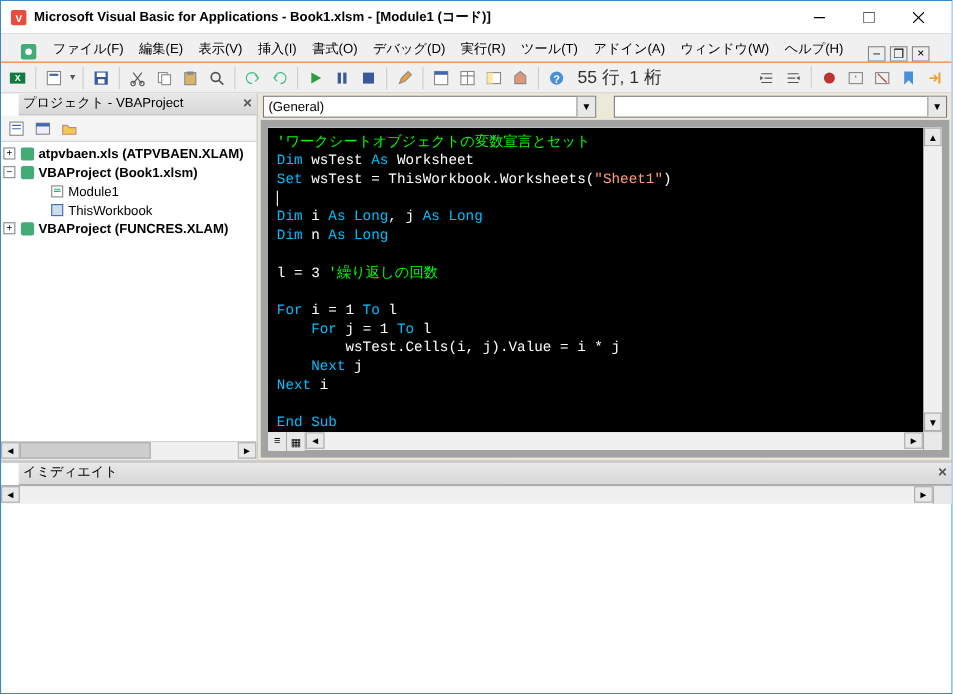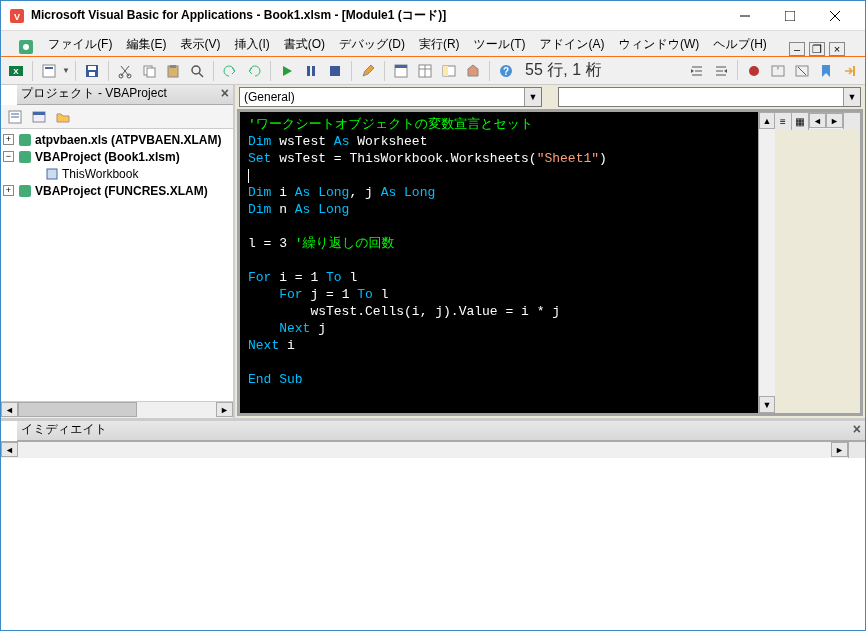--- a/index.html
+++ b/index.html
@@ -41,21 +41,21 @@
 .tree-item .ticon { width: 16px; height: 16px; margin-right: 2px; display: inline-flex; align-items: center; justify-content: center; }
 .indent2 { padding-left: 28px; }
 .pane-scroll { height: 17px; background: #f0f0f0; border-top: 1px solid #ccc; display: flex; }
 .pane-scroll .thumb { height: 15px; background: #cdcdcd; border: 1px solid #aaa; }
 .pane-scroll .arrow { width: 17px; height: 15px; background: #e8e8e8; border: 1px solid #aaa; display: flex; align-items: center; justify-content: center; font-size: 9px; }
 
 .code-area { flex: 1; display: flex; flex-direction: column; min-width: 0; background: #ece9d8; padding: 2px; }
 .dropdowns { height: 22px; display: flex; gap: 16px; padding: 0 2px 2px 2px; }
 .dd { flex: 1; height: 20px; background: #fff; border: 1px solid #7a7a7a; display: flex; align-items: center; padding: 0 4px; font-size: 12px; position: relative; }
 .dd .ddarrow { position: absolute; right: 0; top: 0; bottom: 0; width: 17px; background: #e8e8e8; border-left: 1px solid #999; display: flex; align-items: center; justify-content: center; font-size: 9px; }
-.editor-wrap { flex: 1; display: flex; flex-direction: row; min-height: 0; border: 3px solid #a3a3a3; }
+.editor-wrap { flex: 1; display: flex; flex-direction: column; min-height: 0; border: 7px solid #a3a3a3; }
 .editor { flex: 1; background: #000; color: #fff; font-family: "Consolas","Courier New",monospace; font-size: 13px; padding: 4px 8px; overflow: auto; line-height: 17px; white-space: pre; position: relative; }
 .kw { color: #00bfff; }
 .cm { color: #00ff00; }
 .str { color: #ffa07a; }
 .editor .cursor { border-left: 1px solid #fff; display: inline-block; height: 14px; vertical-align: middle; }
 .editor-bottom { height: 17px; background: #f0f0f0; display: flex; border-top: 1px solid #aaa; }
 .editor-bottom .viewbtn { width: 17px; height: 17px; border-right: 1px solid #aaa; display: flex; align-items: center; justify-content: center; font-size: 10px; background: #e8e8e8; }
 .editor-bottom .hscroll { flex: 1; display: flex; background: #f0f0f0; }
 .editor-right { width: 17px; background: #f0f0f0; border-left: 1px solid #aaa; display: flex; flex-direction: column; }
 .editor-right .arrow { height: 17px; background: #e8e8e8; border: 1px solid #aaa; display: flex; align-items: center; justify-content: center; font-size: 9px; }
@@ -336,20 +336,31 @@
                 <svg width="14" height="14">
                   <rect x="1" y="1" width="12" height="12" fill="#4a7" rx="2"></rect>
                 </svg>
               </span>
             <b>VBAProject (Book1.xlsm)</b>
           </div>
           <div class="tree-item indent2">
             <span class="noexp"></span>
             <span class="ticon">
                 <svg width="14" height="14">
+                  <rect x="2" y="2" width="10" height="10" fill="#fff" stroke="#888"></rect>
+                  <line x1="4" y1="5" x2="10" y2="5" stroke="#3a7"></line>
+                  <line x1="4" y1="7" x2="10" y2="7" stroke="#3a7"></line>
+                </svg>
+              </span>
+            <span>Module1</span>
+          </div>
+          <div class="tree-item indent2">
+            <span class="noexp"></span>
+            <span class="ticon">
+                <svg width="14" height="14">
                   <rect x="2" y="2" width="10" height="10" fill="#cde" stroke="#46a"></rect>
                 </svg>
               </span>
             <span>ThisWorkbook</span>
           </div>
           <div class="tree-item">
             <span class="exp">+</span>
             <span class="ticon">
                 <svg width="14" height="14">
                   <rect x="1" y="1" width="12" height="12" fill="#4a7" rx="2"></rect>

